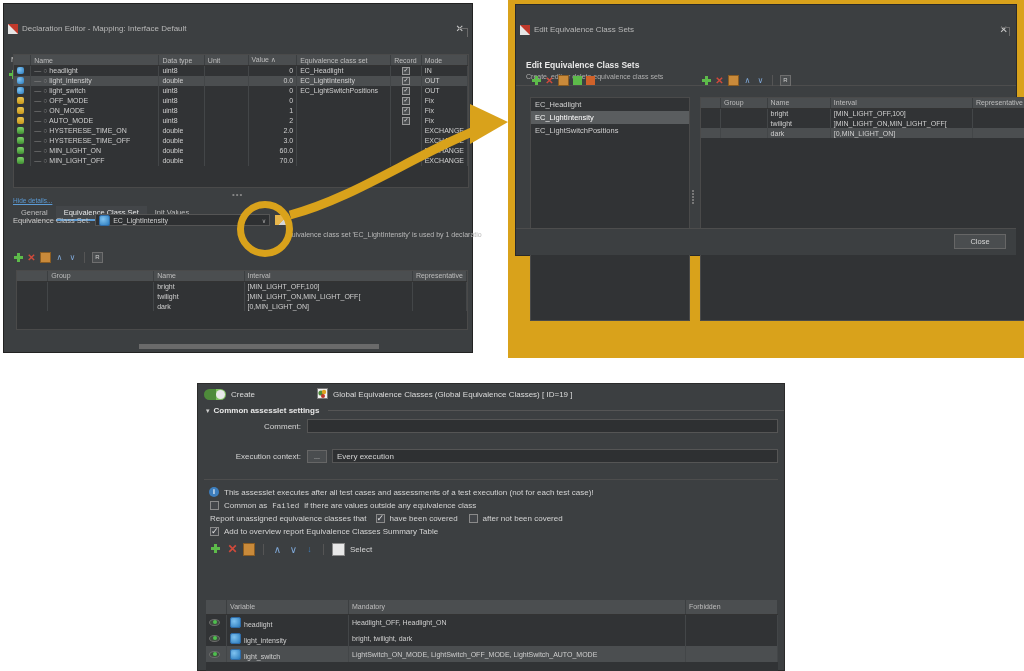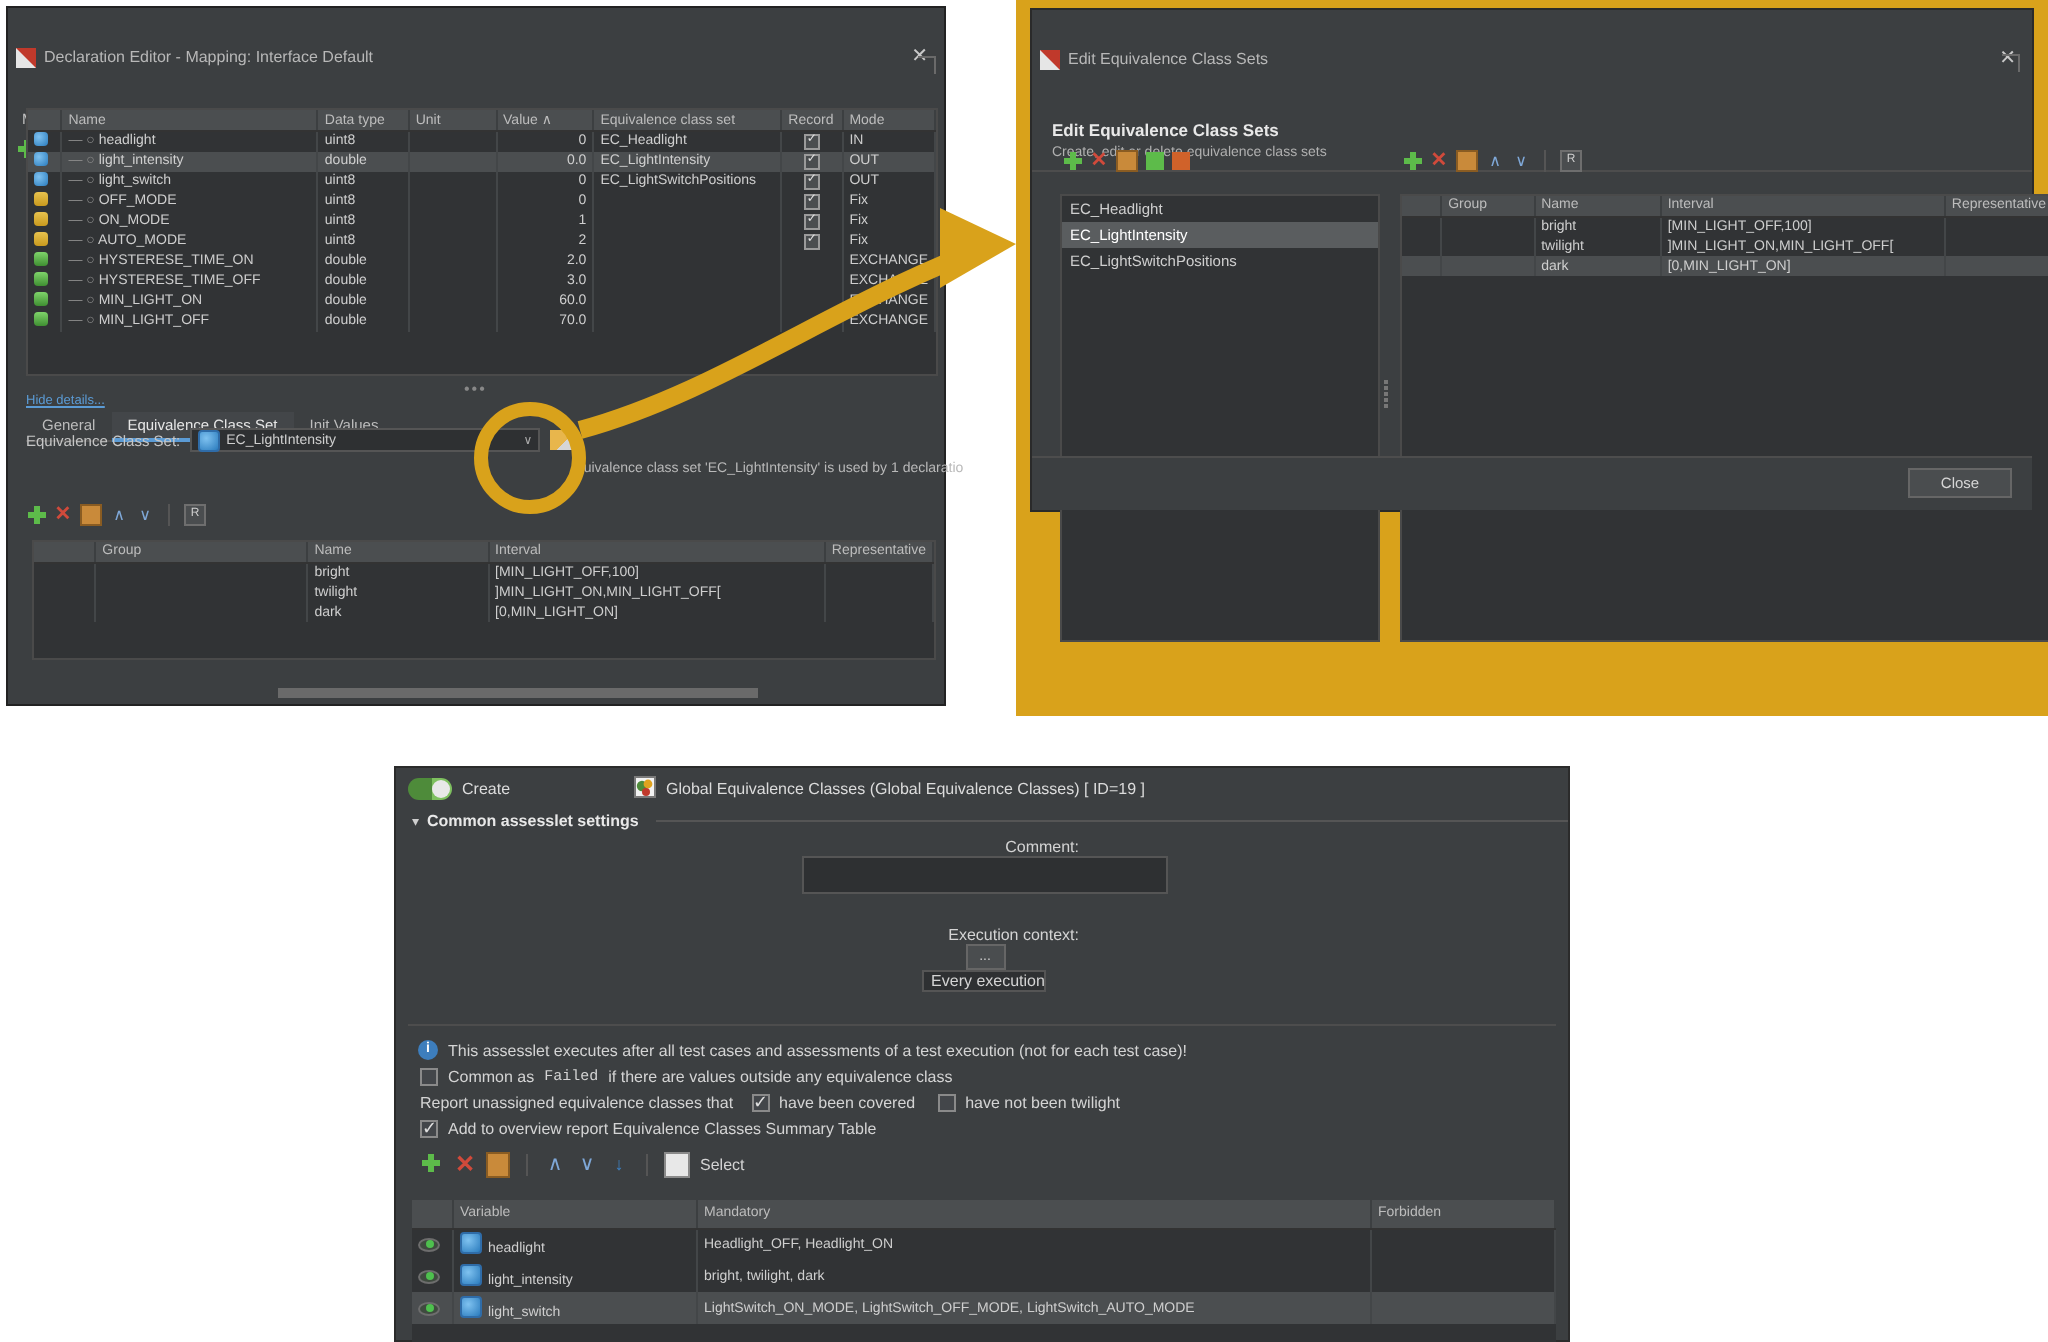--- a/index.html
+++ b/index.html
@@ -77,21 +77,21 @@
   .grip i{display:block;width:2px;height:2px;background:#777;}
 
   
   #assesslet{left:197px;top:383px;width:588px;height:288px;background:#3c3f41;border:1px solid #2b2b2b;box-sizing:border-box;}
   .asl-top{display:flex;align-items:center;height:20px;padding:0 6px;font-size:8px;color:#dcdcdc;}
   .toggle{width:22px;height:11px;border-radius:6px;background:#6aa84f;position:relative;margin-right:5px;flex:0 0 auto;
           background:linear-gradient(90deg,#4e8b3a 0 55%,#7ec05f 55% 100%);}
   .toggle .knob{position:absolute;right:1px;top:1px;width:9px;height:9px;border-radius:50%;background:#e8e8e8;}
   .asl-title{margin-left:62px;display:flex;align-items:center;gap:5px;}
   .legend{font-size:8px;font-weight:bold;color:#e8e8e8;}
-  .fieldrow{display:flex;align-items:center;font-size:8px;color:#d4d4d4;margin:4px 0 16px 0;padding-left:8px;flex-direction:column;}
+  .fieldrow{display:flex;align-items:center;font-size:8px;color:#d4d4d4;margin:4px 0 16px 0;padding-left:8px;}
   .fieldrow label{width:95px;text-align:right;padding-right:6px;}
   .txtinput{flex:1;height:14px;background:#2e3032;border:1px solid #555;box-sizing:border-box;margin-right:6px;}
   .smallbtn{width:20px;height:13px;background:#4a4d4f;border:1px solid #666;font-size:7px;color:#cfcfcf;display:flex;align-items:center;justify-content:center;margin-right:5px;box-sizing:border-box;}
   .infoline{display:flex;align-items:center;gap:5px;font-size:8px;color:#d4d4d4;padding:7px 0 0 11px;}
   .iicon{width:10px;height:10px;border-radius:50%;background:#3d7ebd;color:#fff;font-size:7px;line-height:10px;text-align:center;font-weight:bold;flex:0 0 auto;}
   .cbrow{display:flex;align-items:center;gap:5px;font-size:8px;color:#d4d4d4;padding:4px 0 0 12px;}
   .cb{width:9px;height:9px;border:1px solid #8a8a8a;background:#43464a;position:relative;flex:0 0 auto;box-sizing:border-box;}
   .cb.on:after{content:"✓";position:absolute;left:0px;top:-2px;font-size:9px;color:#e0e0e0;line-height:11px;}
   .mono{font-family:"Liberation Mono",monospace;font-size:7.5px;}
   #asl-toolbar{display:flex;align-items:center;gap:5px;padding:7px 0 0 13px;}
@@ -504,21 +504,21 @@
       <span>Common as</span>
       <span class="mono">Failed</span>
       <span>if there are values outside any equivalence class</span>
     </div>
 
     <div class="cbrow">
       <span>Report unassigned equivalence classes that</span>
       <span class="cb on" style="margin-left:4px;"></span>
       <span>have been covered</span>
       <span class="cb" style="margin-left:6px;"></span>
-      <span>have not been twilight</span>
+      <span>after not been covered</span>
     </div>
 
     <div class="cbrow">
       <span class="cb on"></span>
       <span>Add to overview report Equivalence Classes Summary Table</span>
     </div>
 
     <div id="asl-toolbar">
       <span class="ico plus" style="width:11px;height:11px;"></span>
       <span class="ico xmark" style="width:11px;height:11px;font-size:12px;line-height:11px;">✕</span>

